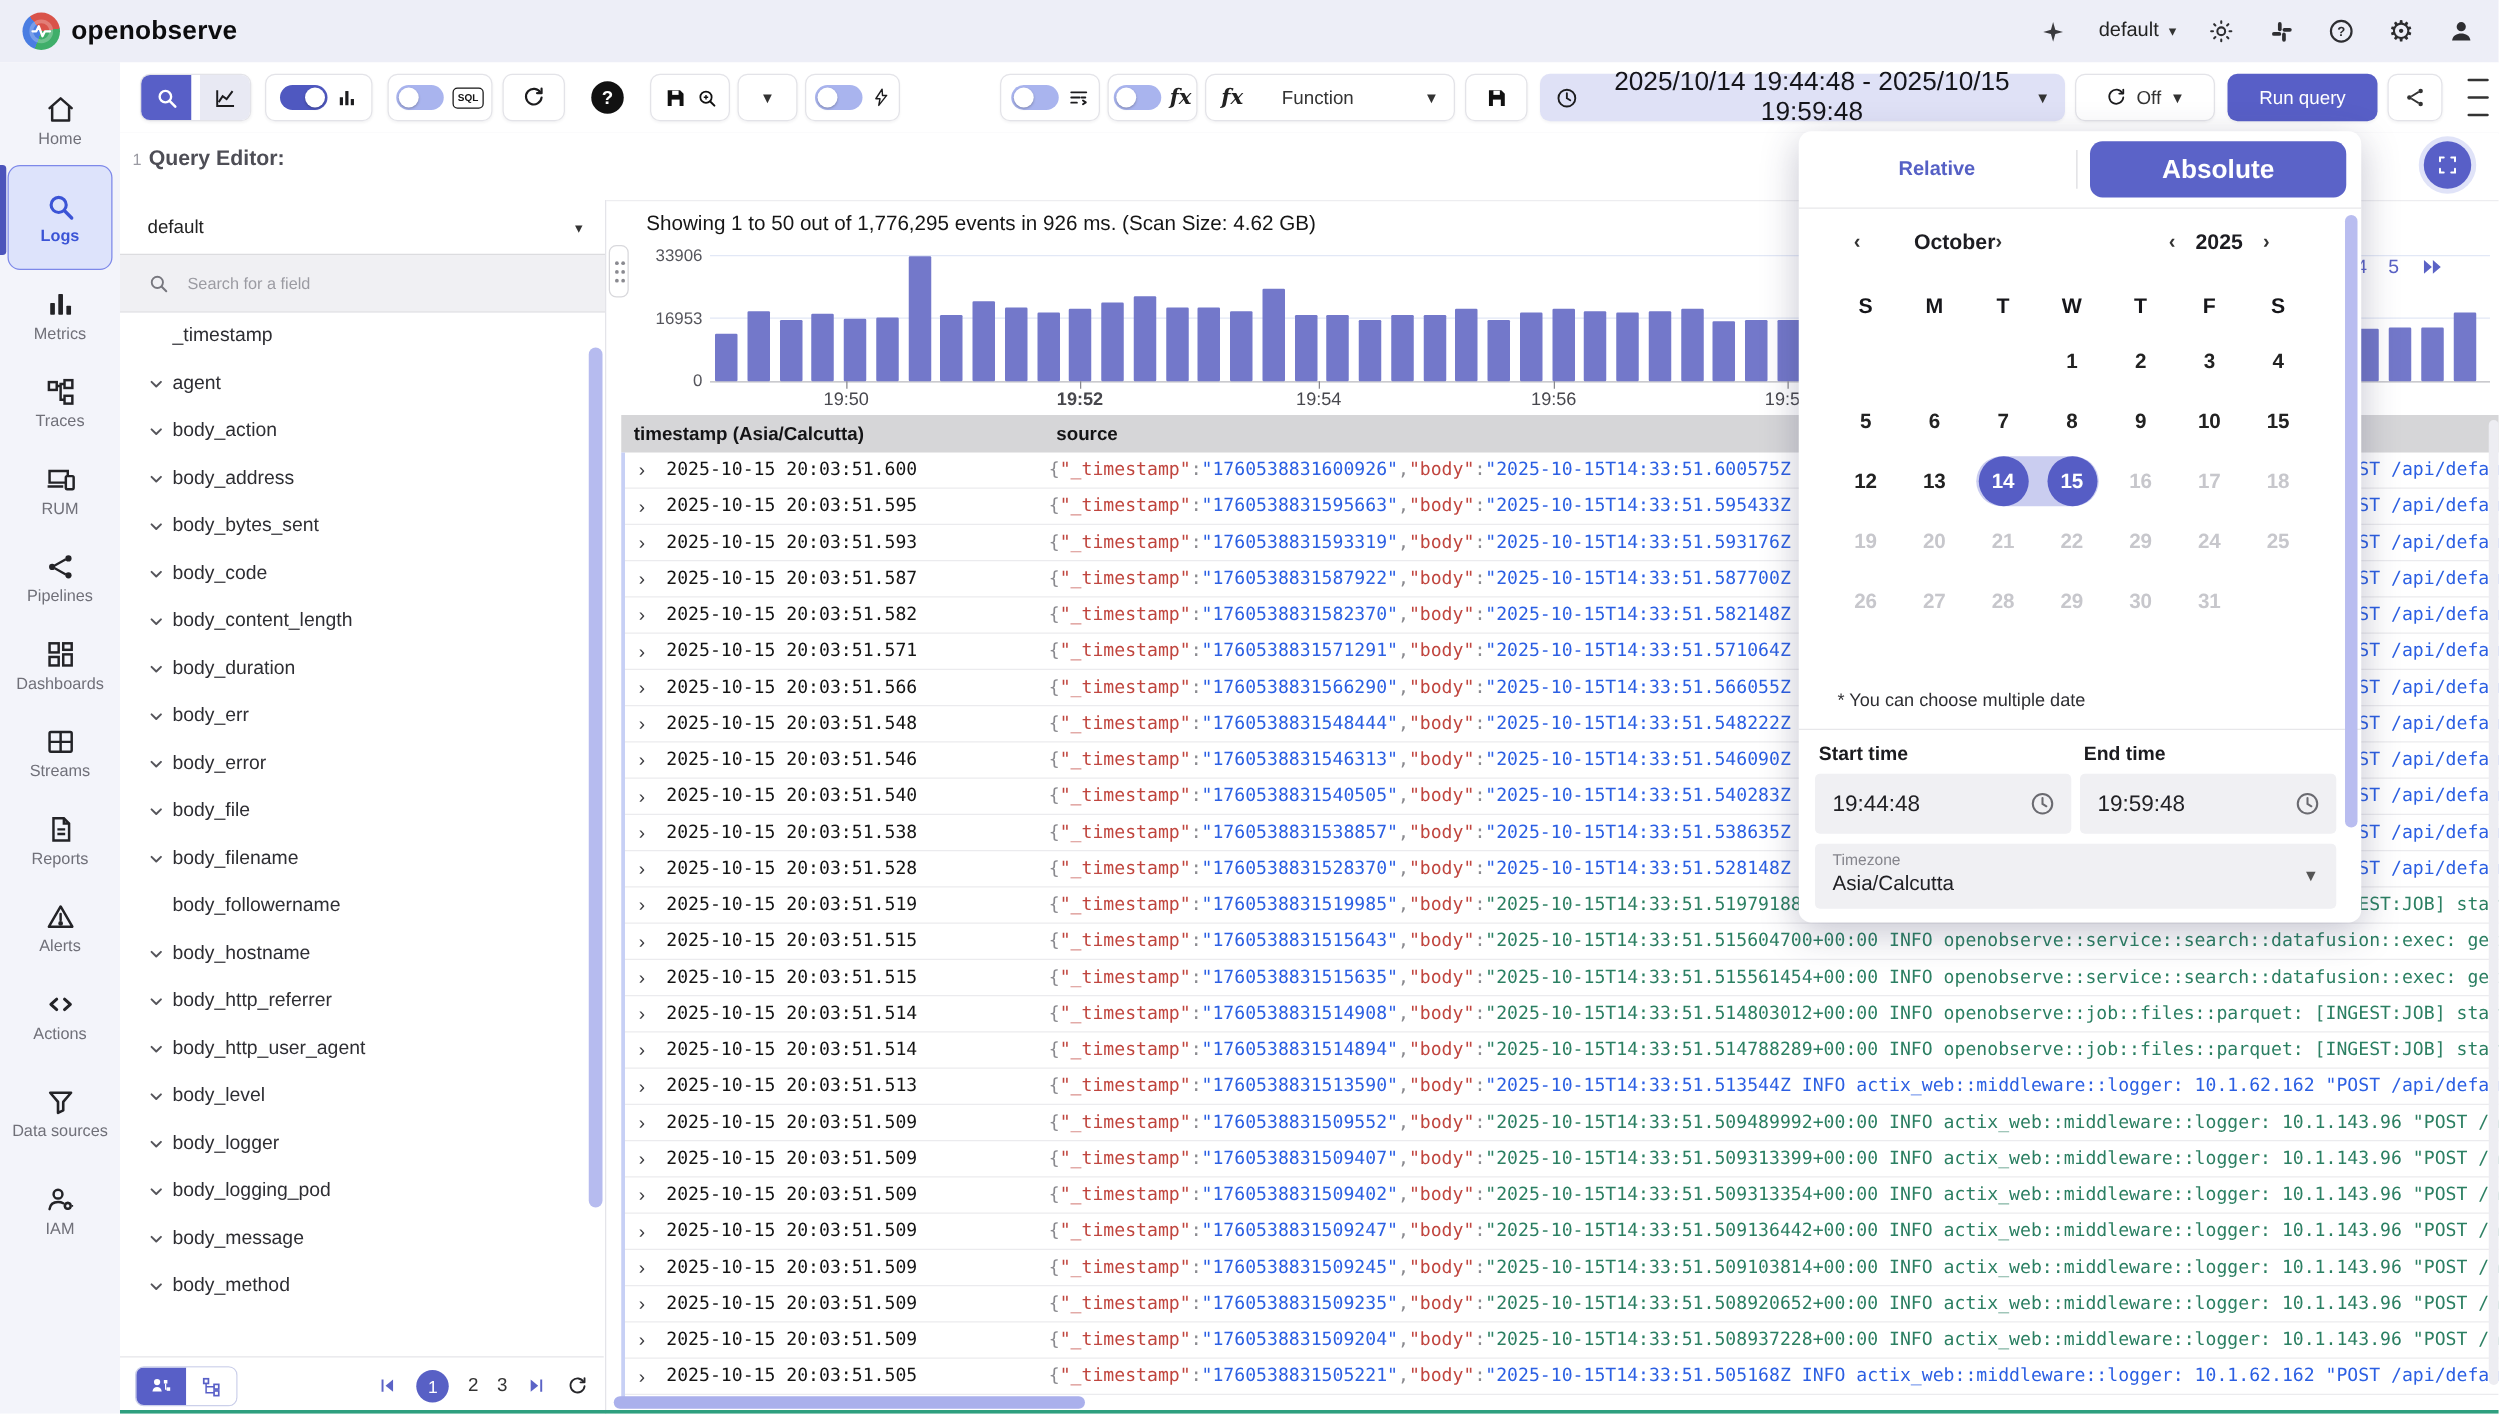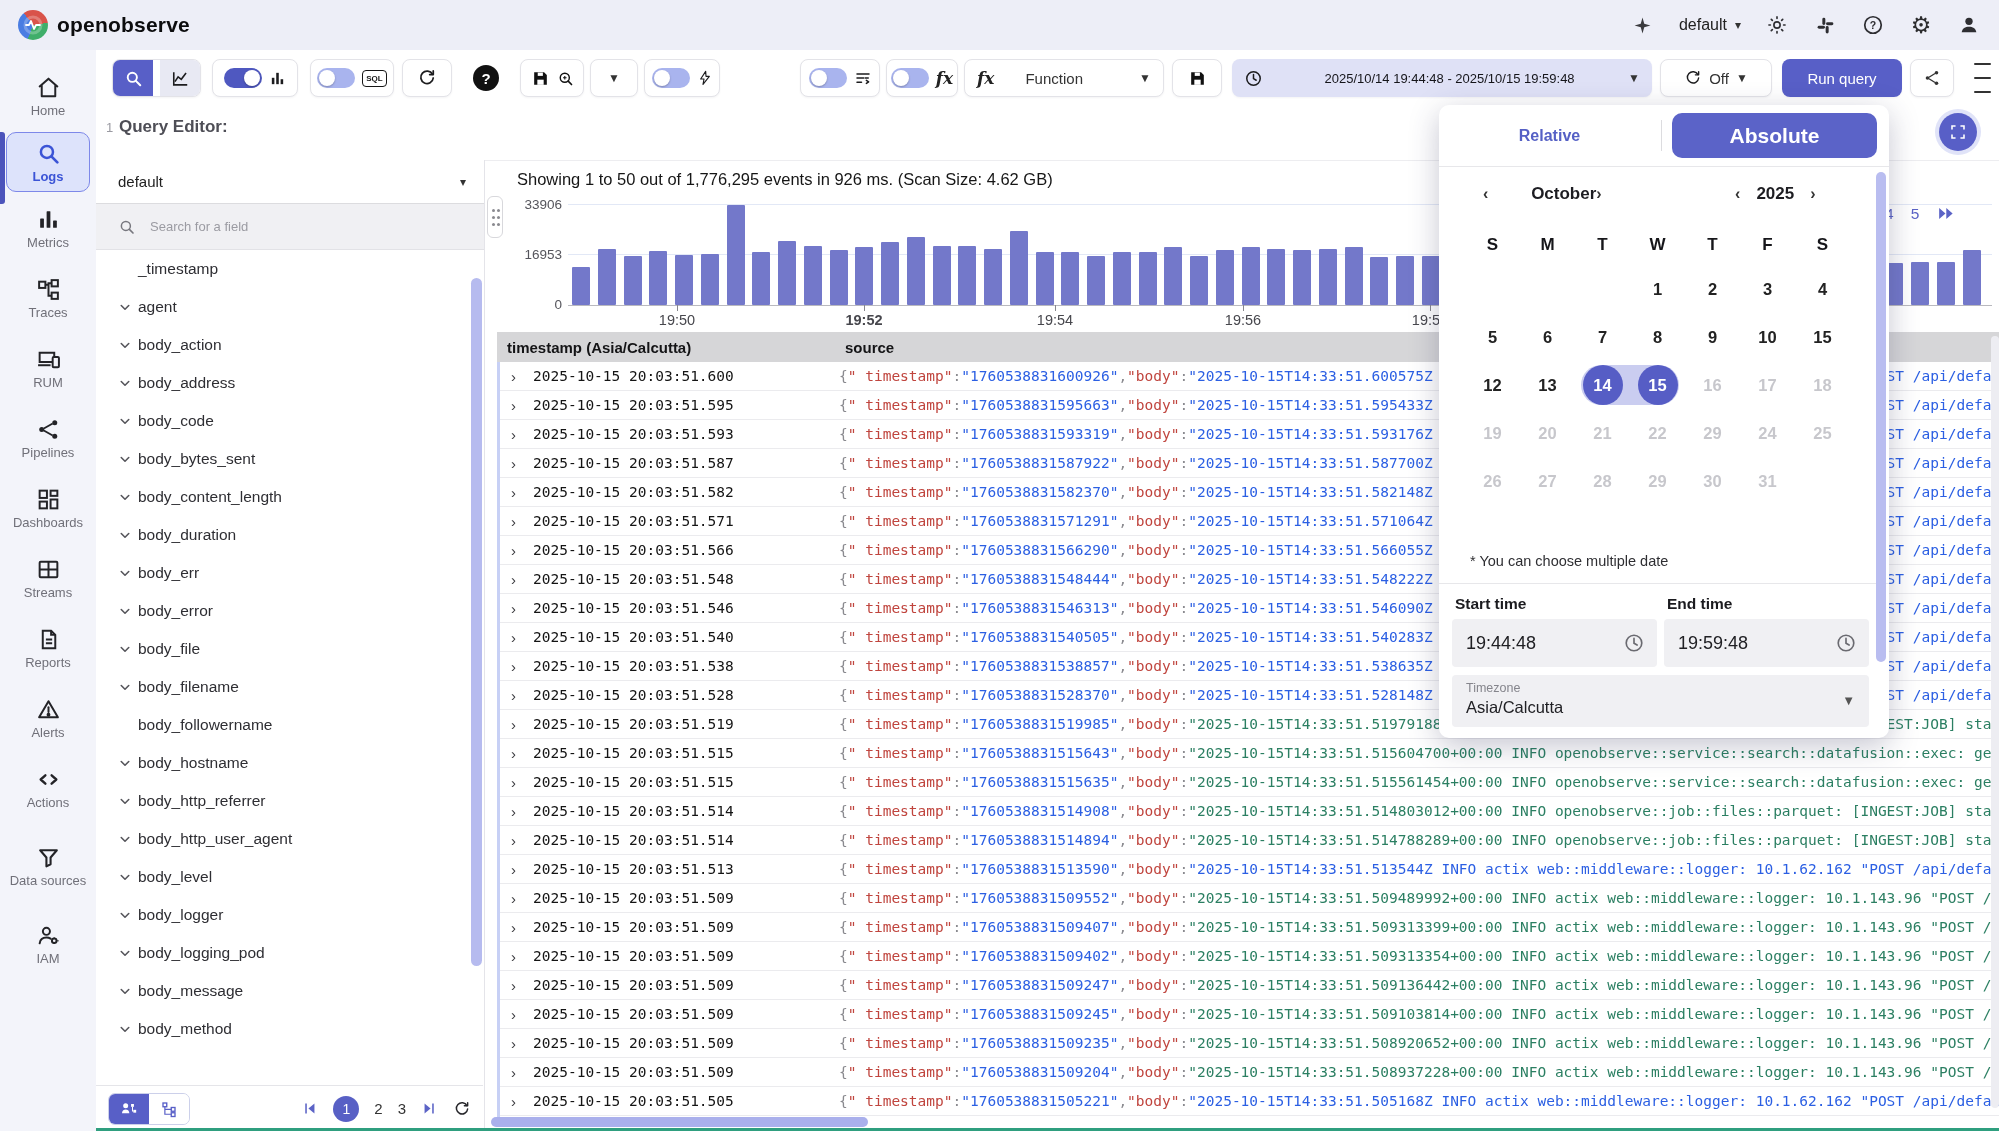--- a/index.html
+++ b/index.html
@@ -35,33 +35,33 @@
   .switch.off{background:#a9b4ee}
   .switch .knob{position:absolute;top:2px;width:16px;height:16px;border-radius:50%;background:#fff;box-shadow:0 1px 2px rgba(0,0,0,.25)}
   .switch.on .knob{right:2px}
   .switch.off .knob{left:2px}
   .sqlbadge{border:1.6px solid #151515;border-radius:4px;font-size:8px;font-weight:700;padding:3px 3px;color:#151515}
   .helpdot{width:26px;height:26px;border-radius:50%;background:#111;color:#fff;font-weight:700;font-size:15px;
            display:flex;align-items:center;justify-content:center}
   .fx-it{font-style:italic;font-family:"DejaVu Serif",serif;font-size:17px;font-weight:700;color:#222}
   .sel-label{font-size:15px;color:#333}
   .daterange{background:#dfe1f6;border:none;font-weight:500}
-  .daterange .dr-text{font-size:13px;color:#15151a}
+  .daterange .dr-text{font-size:21px;color:#15151a}
   .runq{background:#585fc7;border:none;color:#fff;font-size:15px;font-weight:500}
   .burger div{width:17px;height:2.2px;background:#333;margin:2.4px 0;border-radius:1px}
 
   
   .sidebar{position:absolute;left:0;top:50px;bottom:0;width:96px;background:#f3f4fa;padding-top:12px;box-sizing:border-box;
            display:flex;flex-direction:column;align-items:center}
   .nav-item{width:96px;height:68px;margin-bottom:2px;display:flex;flex-direction:column;align-items:center;justify-content:center;cursor:pointer}
   .nav-item.tall{height:84px}
   .nav-icon{color:#232327}
   .nav-icon svg{width:25px;height:25px}
   .nav-label{font-size:13px;color:#707079;margin-top:4px;text-align:center;line-height:14px}
-  .nav-item.active{width:84px;height:60px;background:#dde3fb;border:1.5px solid #7d88e9;border-radius:10px;box-sizing:border-box}
+  .nav-item.active{width:84px;height:84px;background:#dde3fb;border:1.5px solid #7d88e9;border-radius:10px;box-sizing:border-box}
   .nav-item.active .nav-icon{color:#3b54d6}
   .nav-item.active .nav-label{color:#3b54d6;font-weight:600}
   .active-accent{position:absolute;left:0;top:132px;width:5px;height:72px;background:#4c54bb;border-radius:0 3px 3px 0}
 
   
   .qrow{position:absolute;left:96px;top:106px;right:0;height:54px;background:#fff;border-bottom:1px solid #ededf0}
   .qline{position:absolute;left:10px;top:14px;font-size:13px;color:#9a9aa2}
   .qlabel{position:absolute;left:23px;top:11px;font-size:17px;font-weight:700;color:#4e4e56}
   .fullscreen-btn{position:absolute;right:22px;top:7px;width:38px;height:38px;border-radius:50%;background:#585fc7;
                   box-shadow:0 0 0 4px #e0e3f8;display:flex;align-items:center;justify-content:center;cursor:pointer}
@@ -510,29 +510,29 @@
           </svg>
         </span>
         <span class="fname">body_address</span>
       </div>
       <div class="fitem">
         <span class="fchev">
           <svg viewBox="0 0 24 24" fill="none" stroke="#55555b" stroke-width="2.1" stroke-linecap="round" stroke-linejoin="round">
             <path d="M7 10l5 5 5-5"></path>
           </svg>
         </span>
+        <span class="fname">body_bytes_sent</span>
+      </div>
+      <div class="fitem">
+        <span class="fchev">
+          <svg viewBox="0 0 24 24" fill="none" stroke="#55555b" stroke-width="2.1" stroke-linecap="round" stroke-linejoin="round">
+            <path d="M7 10l5 5 5-5"></path>
+          </svg>
+        </span>
         <span class="fname">body_code</span>
-      </div>
-      <div class="fitem">
-        <span class="fchev">
-          <svg viewBox="0 0 24 24" fill="none" stroke="#55555b" stroke-width="2.1" stroke-linecap="round" stroke-linejoin="round">
-            <path d="M7 10l5 5 5-5"></path>
-          </svg>
-        </span>
-        <span class="fname">body_bytes_sent</span>
       </div>
       <div class="fitem">
         <span class="fchev">
           <svg viewBox="0 0 24 24" fill="none" stroke="#55555b" stroke-width="2.1" stroke-linecap="round" stroke-linejoin="round">
             <path d="M7 10l5 5 5-5"></path>
           </svg>
         </span>
         <span class="fname">body_content_length</span>
       </div>
       <div class="fitem">

